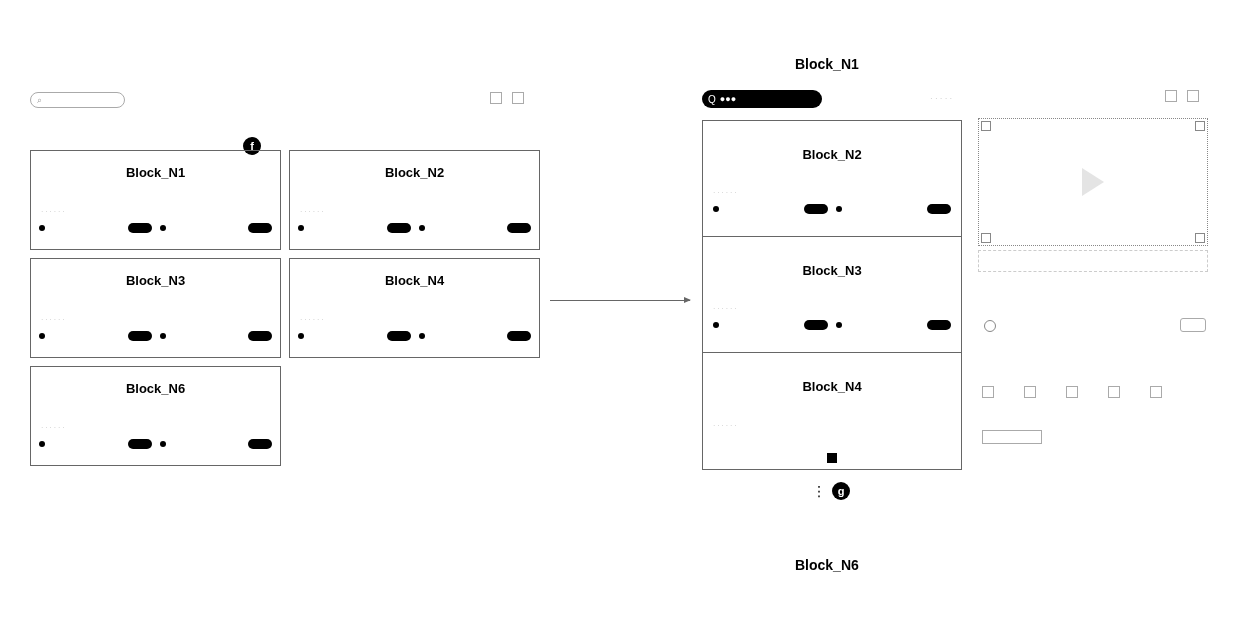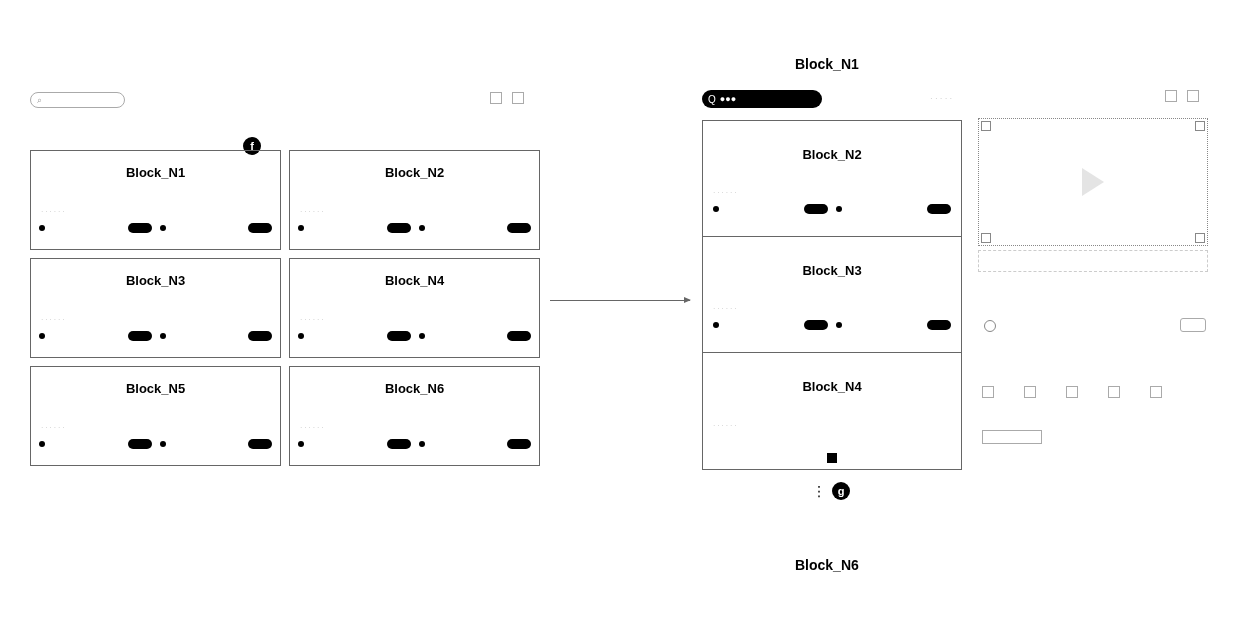--- a/index.html
+++ b/index.html
@@ -326,36 +326,20 @@
       <div class="block-sub">
           <span class="pill"></span>
           <span class="dot"></span>
         </div>
       <div class="block-sub">
           <span class="pill"></span>
         </div>
     </div>
   </div>
   <div class="block">
-    <div class="block-title">Block_N5</div>
-    <div class="faint" style="position:absolute; bottom:34px; left:10px; right:10px;">· · · · · ·</div>
-    <div class="block-row">
-      <div class="block-sub">
-          <span class="dot"></span>
-        </div>
-      <div class="block-sub">
-          <span class="pill"></span>
-          <span class="dot"></span>
-        </div>
-      <div class="block-sub">
-          <span class="pill"></span>
-        </div>
-    </div>
-  </div>
-  <div class="block">
     <div class="block-title">Block_N6</div>
     <div class="faint" style="position:absolute; bottom:34px; left:10px; right:10px;">· · · · · ·</div>
     <div class="block-row">
       <div class="block-sub">
           <span class="dot"></span>
         </div>
       <div class="block-sub">
           <span class="pill"></span>
           <span class="dot"></span>
         </div>

